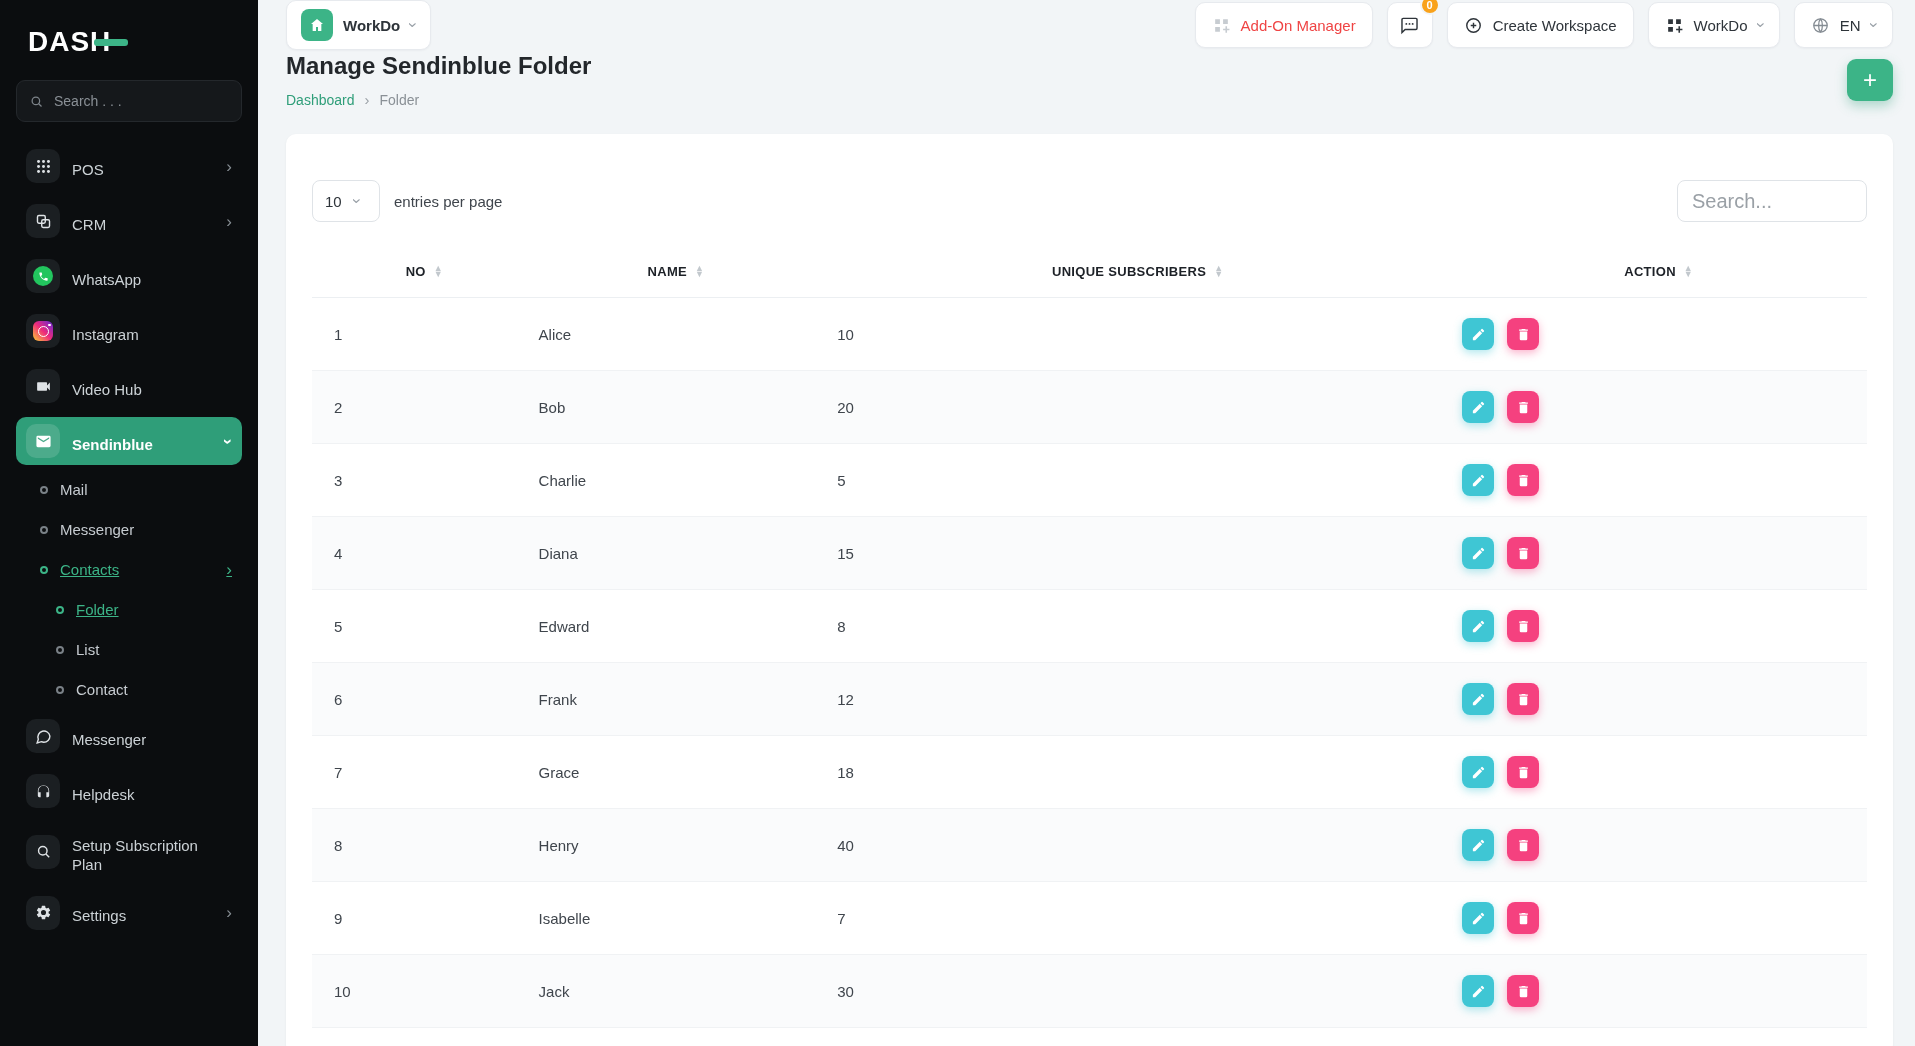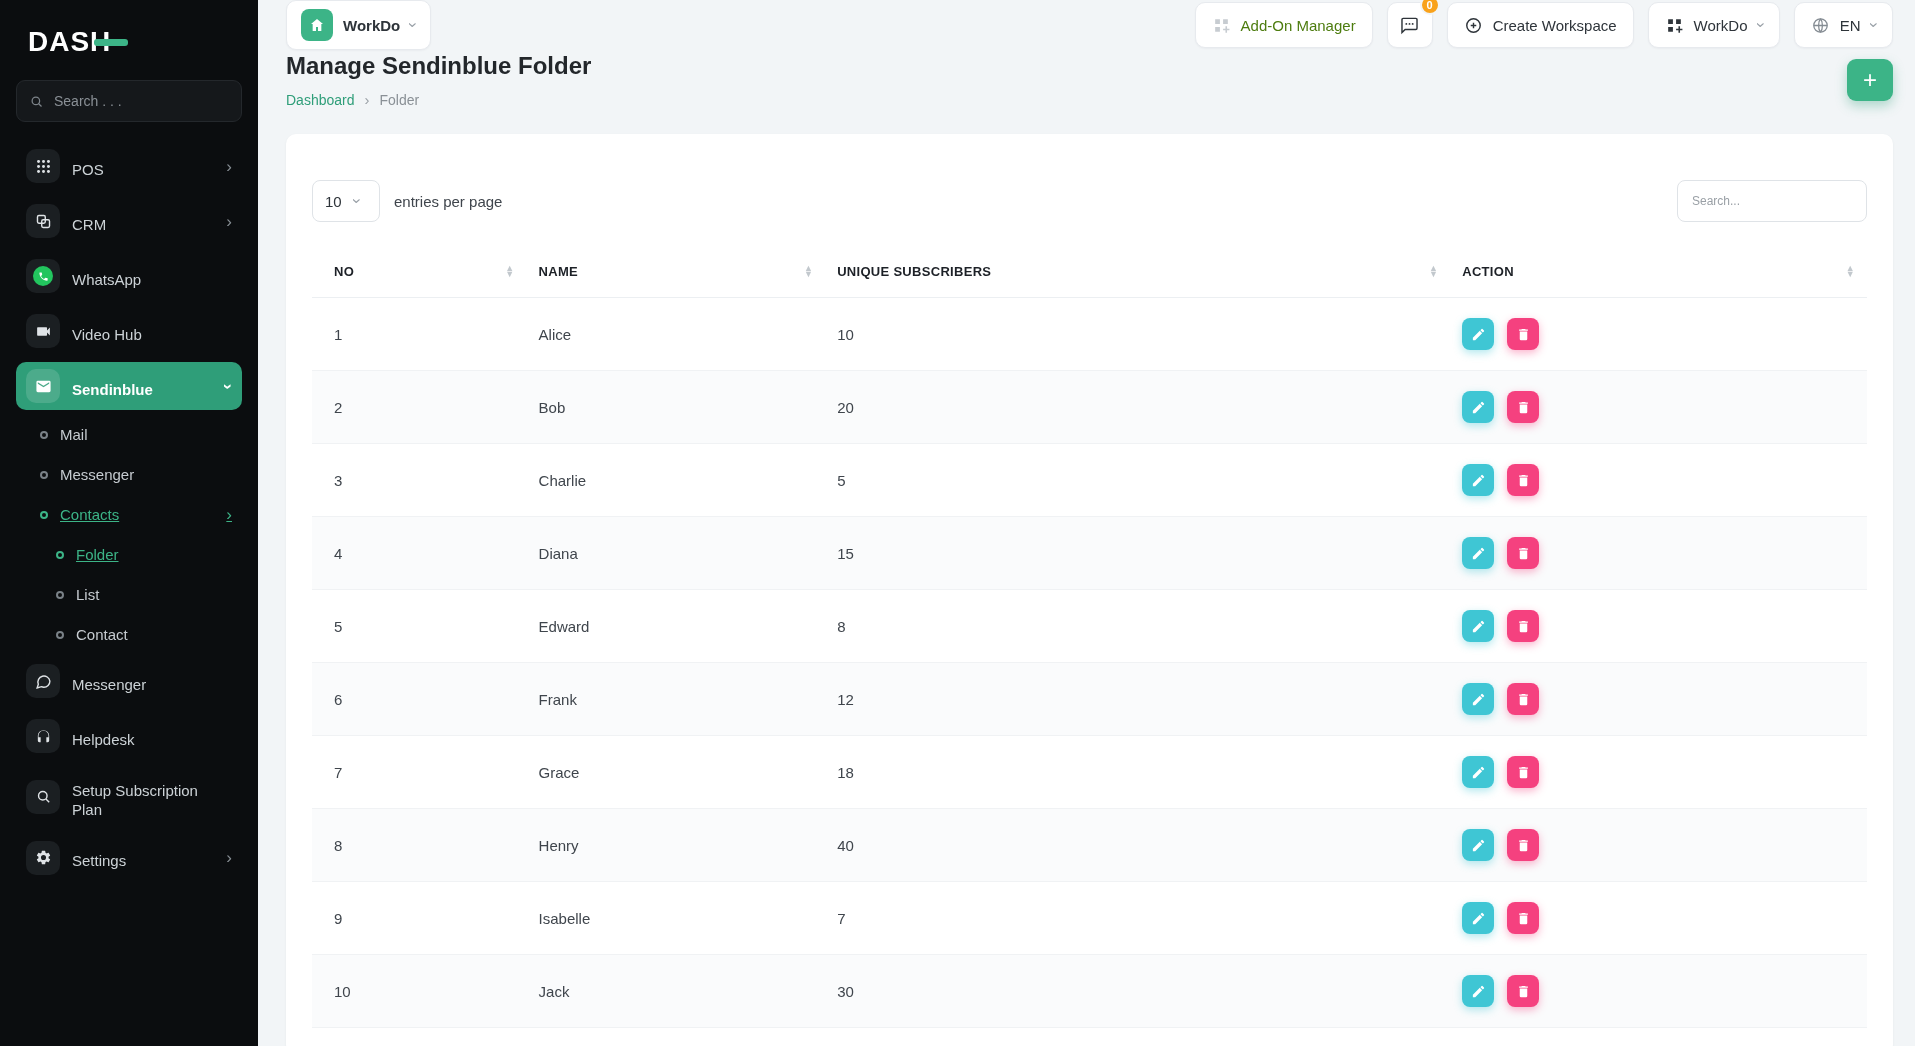--- a/index.html
+++ b/index.html
@@ -90,21 +90,21 @@
     height: 46px; background: #ffffff; border: 1px solid var(--border); border-radius: 10px;
     display: inline-flex; align-items: center; gap: 10px; padding: 0 16px;
     font-size: 15px; color: #2e343a; cursor: pointer;
     font-family: "Liberation Sans", sans-serif;
     box-shadow: 0 1px 2px rgba(16,24,40,.04);
   }
   .tb-btn svg { width: 19px; height: 19px; flex-shrink: 0; }
   .workspace-btn { height: 50px; padding: 0 14px; font-weight: 600; }
   .wd-ico { width: 32px; height: 32px; border-radius: 8px; background: var(--green-bright); display: flex; align-items: center; justify-content: center; }
   .wd-ico svg { width: 16px; height: 16px; }
-  .tb-btn.muted { color: #4d7c0f; }
+  .tb-btn.muted { color: #ef4444; }
   .tb-btn.icon-only { width: 46px; padding: 0; justify-content: center; position: relative; }
   .badge {
     position: absolute; top: -8px; right: -8px;
     min-width: 20px; height: 20px; border-radius: 50%;
     background: #f9a21b; color: #fff; font-size: 11px; font-weight: 700;
     display: flex; align-items: center; justify-content: center;
     border: 2px solid #f2f5f7;
   }
   .caret { display: inline-block; transform: rotate(90deg); color: #99a0a7; font-size: 16px; line-height: 1; font-weight: 400; }
   .caret::before { content: "›"; }
@@ -135,31 +135,31 @@
   .select {
     height: 42px; min-width: 68px; background: #fff;
     border: 1px solid #dfe3e7; border-radius: 8px;
     display: inline-flex; align-items: center; gap: 12px; padding: 0 12px;
     font-size: 15px; color: #2e343a; cursor: pointer;
   }
   .entries-label { font-size: 15px; color: #3f454c; }
   .search-input {
     height: 42px; width: 190px; background: #fff;
     border: 1px solid #dfe3e7; border-radius: 8px; padding: 0 14px;
-    font-size: 12px; color: #2e343a; outline: none;
+    font-size: 20px; color: #2e343a; outline: none;
     font-family: "Liberation Sans", sans-serif;
   }
   .search-input::placeholder { color: #9aa0a6; }
   .grid { width: 100%; border-collapse: collapse; font-size: 15px; }
   .grid th {
     font-size: 13px; font-weight: 700; color: #1d2127; text-transform: uppercase;
     letter-spacing: .3px; text-align: left; padding: 18px 12px;
     border-bottom: 1px solid #eceff2; cursor: pointer;
   }
-  .grid th .th-inner { display: flex; align-items: center; justify-content: space-between; }
+  .grid th .th-inner { display: flex; align-items: center; justify-content: center; }
   .sort { display: inline-flex; flex-direction: column; line-height: .64; font-size: 9px; color: #c2c8cd; margin-left: 8px; }
   .sort::before { content: "▲"; }
   .sort::after { content: "▼"; }
   .grid td { padding: 20px 12px; color: #3f454c; border-bottom: 1px solid #f0f2f4; }
   .grid th:first-child, .grid td:first-child { padding-left: 22px; }
   .grid tbody tr:nth-child(even) { background: #fafbfc; }
   .act {
     width: 32px; height: 32px; border: none; border-radius: 8px;
     display: inline-flex; align-items: center; justify-content: center;
     margin-right: 9px; cursor: pointer; vertical-align: middle;
@@ -221,20 +221,26 @@
       <span class="s-ico">
           <span class="brand-circle wa">
             <svg viewBox="0 0 24 24">
               <path fill="#fff" d="M6.62 10.79c1.44 2.83 3.76 5.14 6.59 6.59l2.2-2.2c.27-.27.67-.36 1.02-.24 1.12.37 2.33.57 3.57.57.55 0 1 .45 1 1V20c0 .55-.45 1-1 1-9.39 0-17-7.61-17-17 0-.55.45-1 1-1h3.5c.55 0 1 .45 1 1 0 1.25.2 2.45.57 3.57.11.35.03.74-.25 1.02l-2.2 2.2z"></path>
             </svg>
           </span>
         </span>
       <span class="s-label">WhatsApp</span>
     </div>
 
+    <div class="s-item">
+      <span class="s-ico">
+          <span class="insta"></span>
+        </span>
+      <span class="s-label">Instagram</span>
+    </div>
 
 
     <div class="s-item">
       <span class="s-ico">
           <svg viewBox="0 0 24 24">
             <path fill="#dfe3e6" d="M17 10.5V7a1 1 0 0 0-1-1H4a1 1 0 0 0-1 1v10a1 1 0 0 0 1 1h12a1 1 0 0 0 1-1v-3.5l4 4v-11l-4 4z"></path>
           </svg>
         </span>
       <span class="s-label">Video Hub</span>
     </div>

